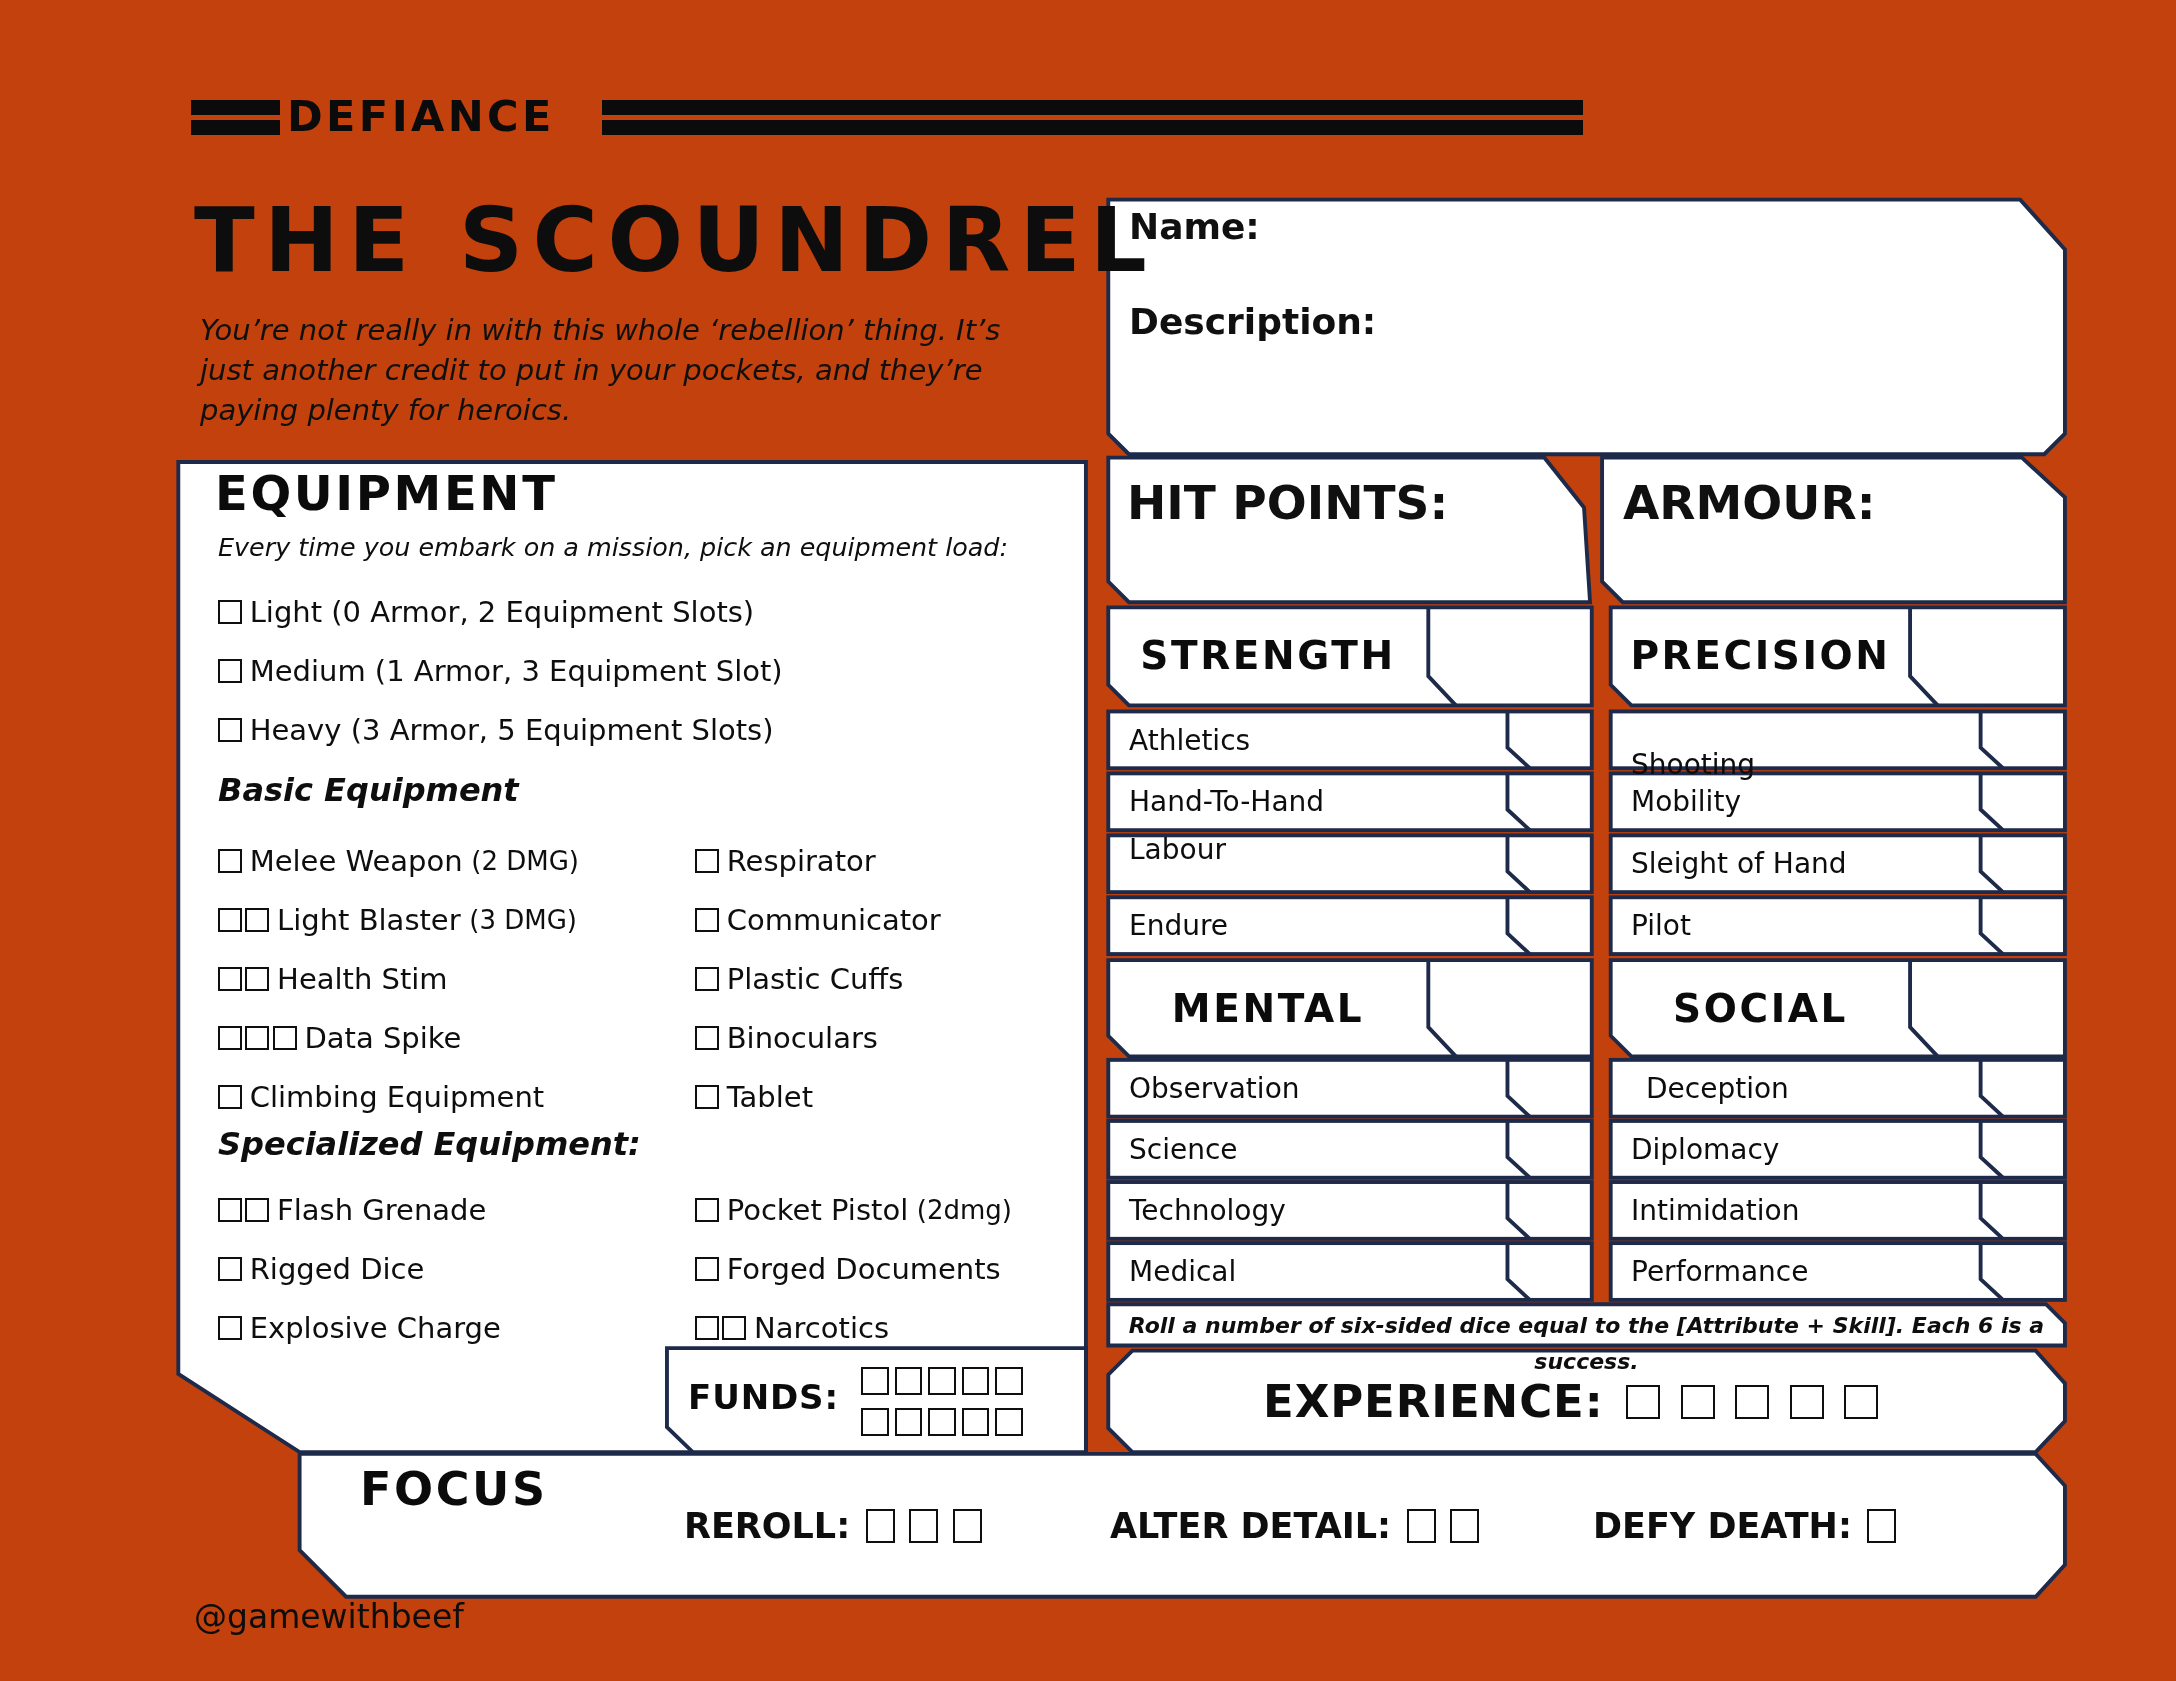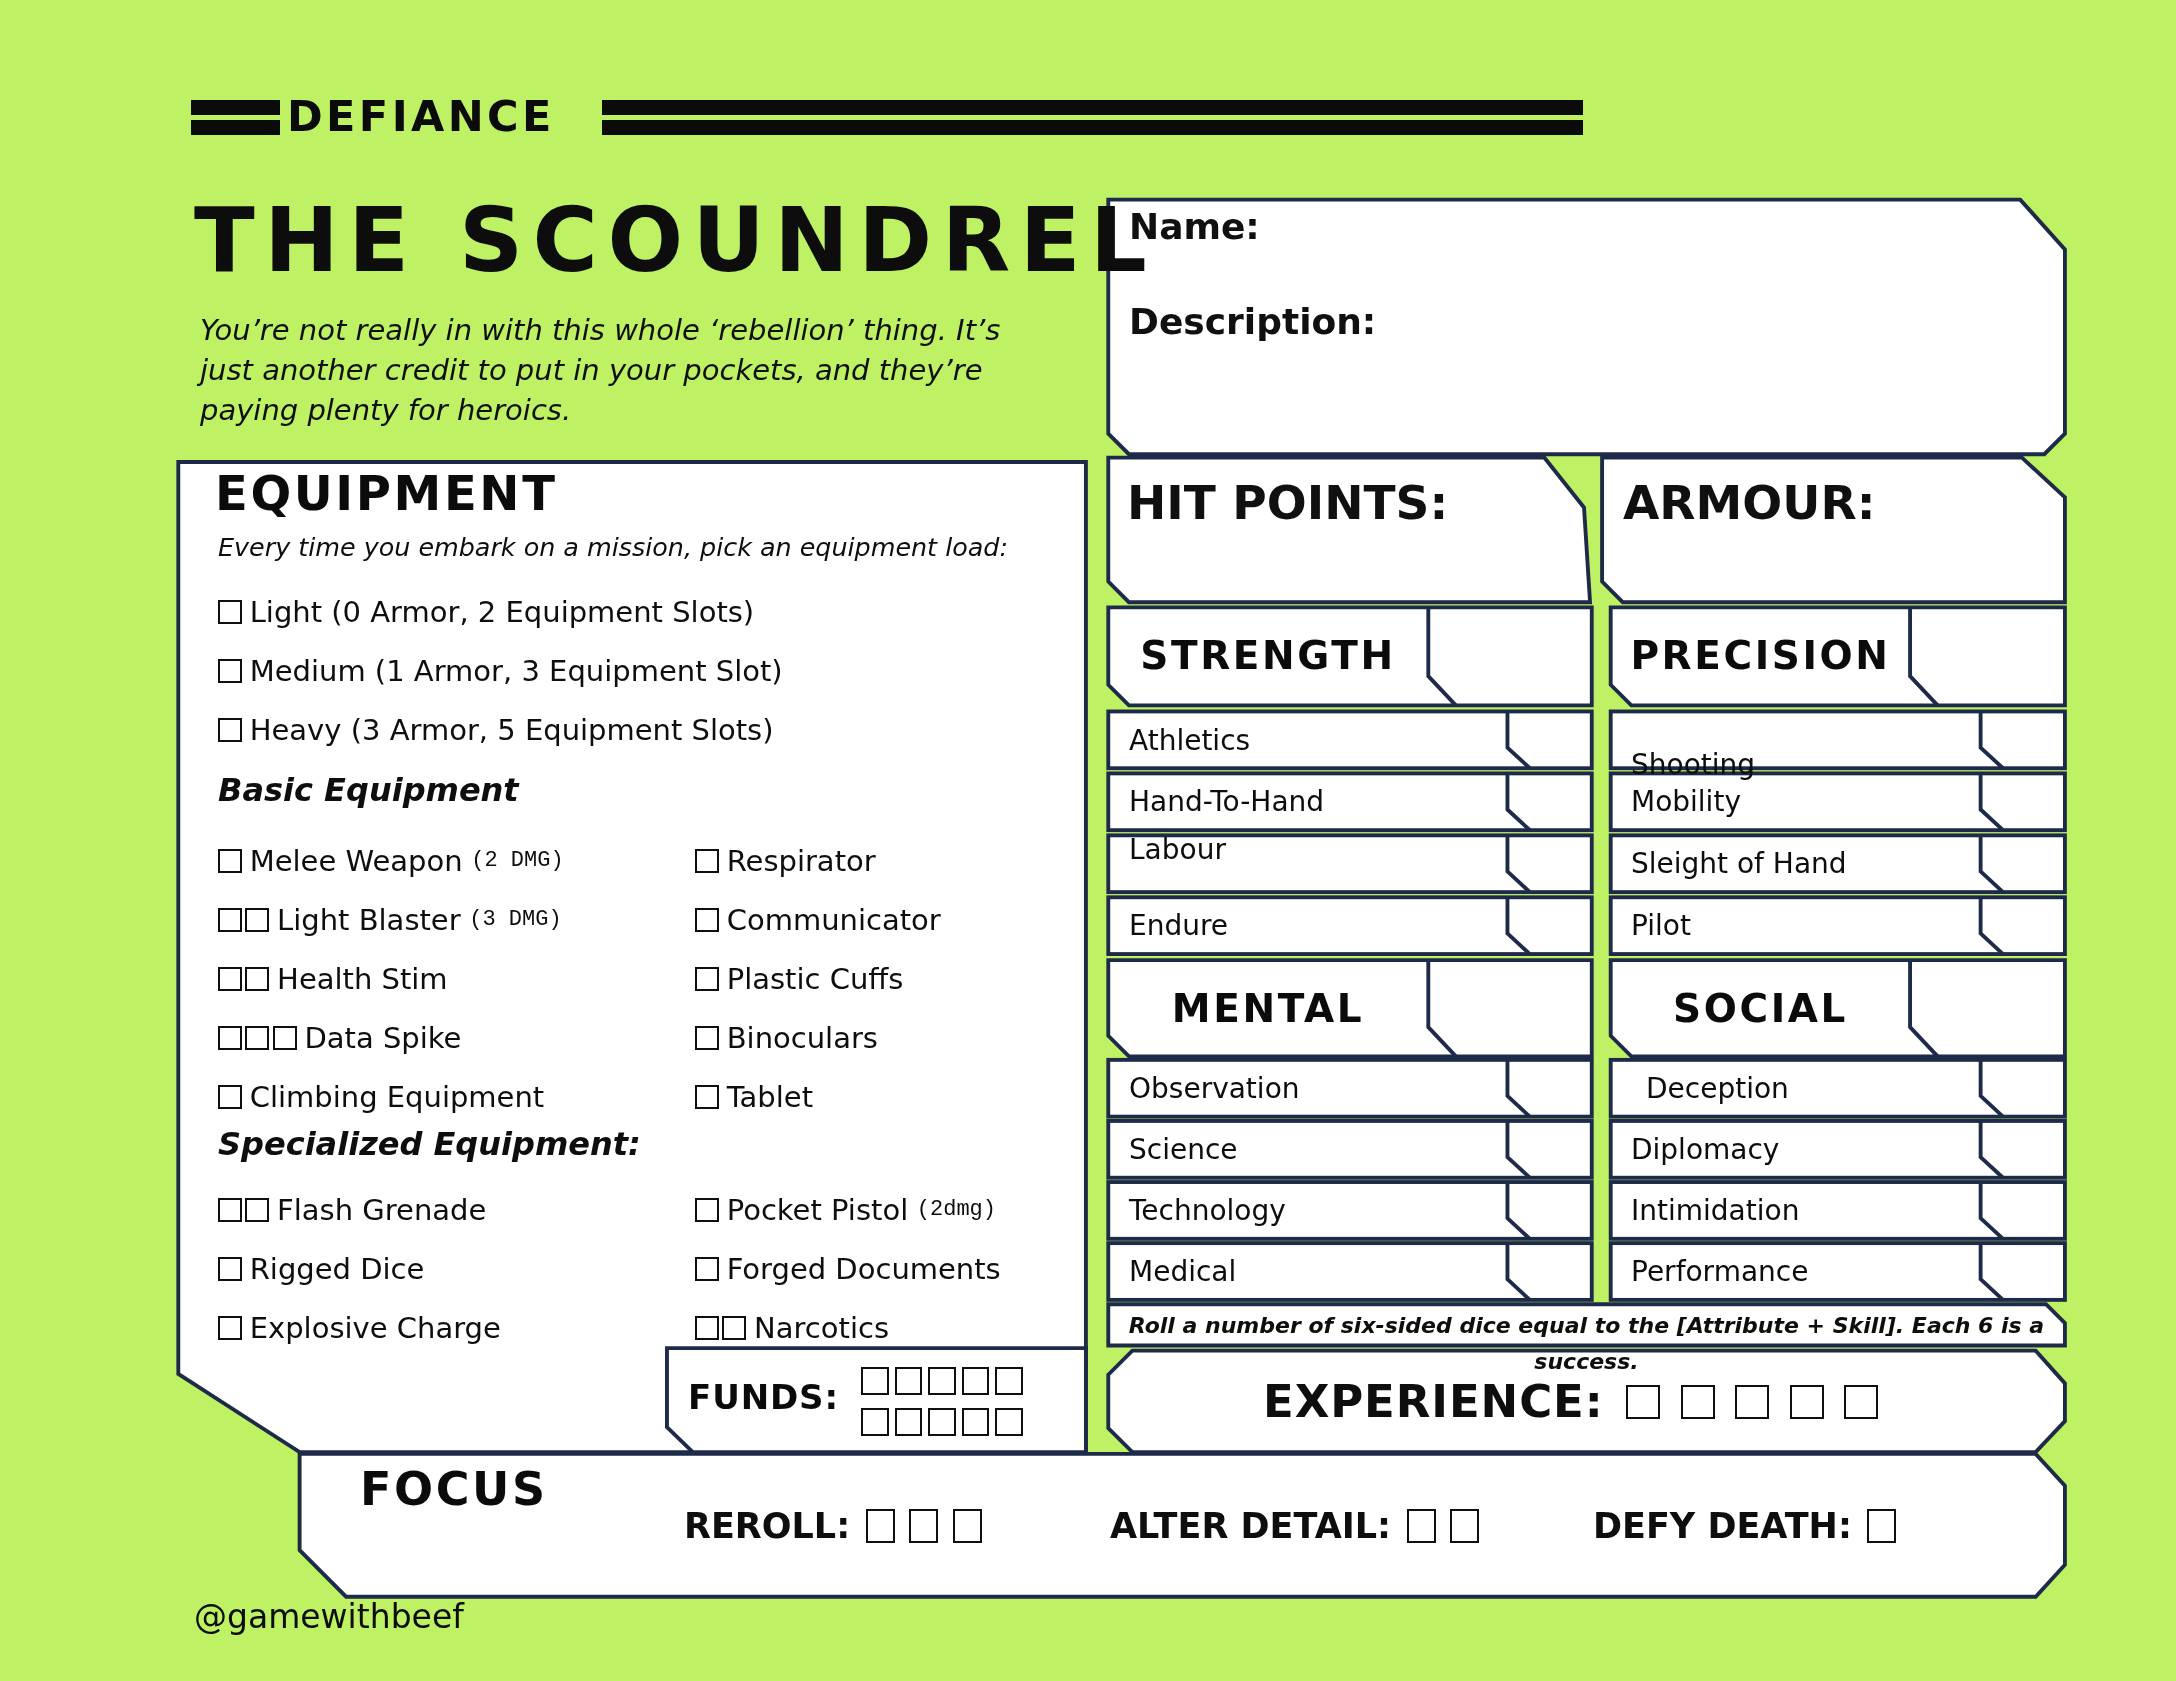--- a/index.html
+++ b/index.html
@@ -1,17 +1,17 @@
 <!DOCTYPE html>
 <html style="font-size:13.8px"><head>
 <meta charset="utf-8">
 <style>
   html,body{margin:0;padding:0;background:#fff;}
   *{box-sizing:border-box;}
-  #sheet{position:relative;width:2177px;height:1681px;background:#bef264;
+  #sheet{position:relative;width:2177px;height:1681px;background:#c2410c;
          font-family:"DejaVu Sans","Liberation Sans",sans-serif;color:#0e0e0e;overflow:hidden;}
   .abs{position:absolute;}
   svg.panels{position:absolute;left:0;top:0;width:2177px;height:1681px;}
   svg.panels path,svg.panels rect{fill:#ffffff;stroke:#1e2a4a;stroke-width:4.5;}
   svg.panels path.line{fill:none;stroke-width:4.5;}
   
   .bar{position:absolute;height:14.6px;background:#0b0b0b;}
   .brand{font-weight:900;font-size:43px;letter-spacing:3.4px;color:#0b0b0b;}
   .big-title{font-weight:900;font-size:89px;letter-spacing:9.5px;color:#0d0d0d;white-space:nowrap;}
   .tagline{font-style:italic;font-size:29px;line-height:40px;font-weight:500;color:#101010;width:912px;}
@@ -19,21 +19,21 @@
   .hdr{font-weight:900;color:#0b0b0b;letter-spacing:2.6px;white-space:nowrap;}
   .panel-label{font-size:47px;font-weight:600;color:#101010;white-space:nowrap;}
   .attr{font-size:39px;line-height:46px;text-align:center;}
   .skill{font-size:28px;line-height:57px;white-space:nowrap;color:#0d0d0d;}
   .dice-note{font-size:22px;font-style:italic;font-weight:600;text-align:center;line-height:36px;}
   
   .cb{display:inline-block;width:24px;height:24px;border:2.6px solid #0f0f0f;background:#fff;
       margin-right:3.4px;flex:0 0 auto;}
   .eq-row{display:flex;align-items:center;height:59px;font-size:29px;white-space:nowrap;}
   .eq-label{margin-left:4.3px;}
-  .eq-note{font-size:22px;margin-left:8.6px;font-family:Liberation Mono, monospace;}
+  .eq-note{font-size:26px;margin-left:8.6px;}
   .subhead{font-style:italic;font-weight:700;font-size:32px;white-space:nowrap;}
   .eq-sub{font-style:italic;font-size:25.4px;font-weight:500;white-space:nowrap;}
   .cbrow{display:flex;align-items:center;}
   .funds-cbs .cb{width:27.5px;height:27.5px;margin-right:6px;}
   .xp-wrap{display:flex;align-items:center;height:65px;}
   .xp-label{font-size:45px;font-weight:700;letter-spacing:0.9px;white-space:nowrap;margin-right:22.4px;}
   .xp-cbs .cb{width:34px;height:34px;margin-right:20.6px;}
   .focus-group{display:flex;align-items:center;height:40px;}
   .focus-group .glabel{font-size:35px;font-weight:700;white-space:nowrap;margin-right:15.5px;}
   .focus-group .cb{width:29px;height:34px;margin-right:14.6px;}

